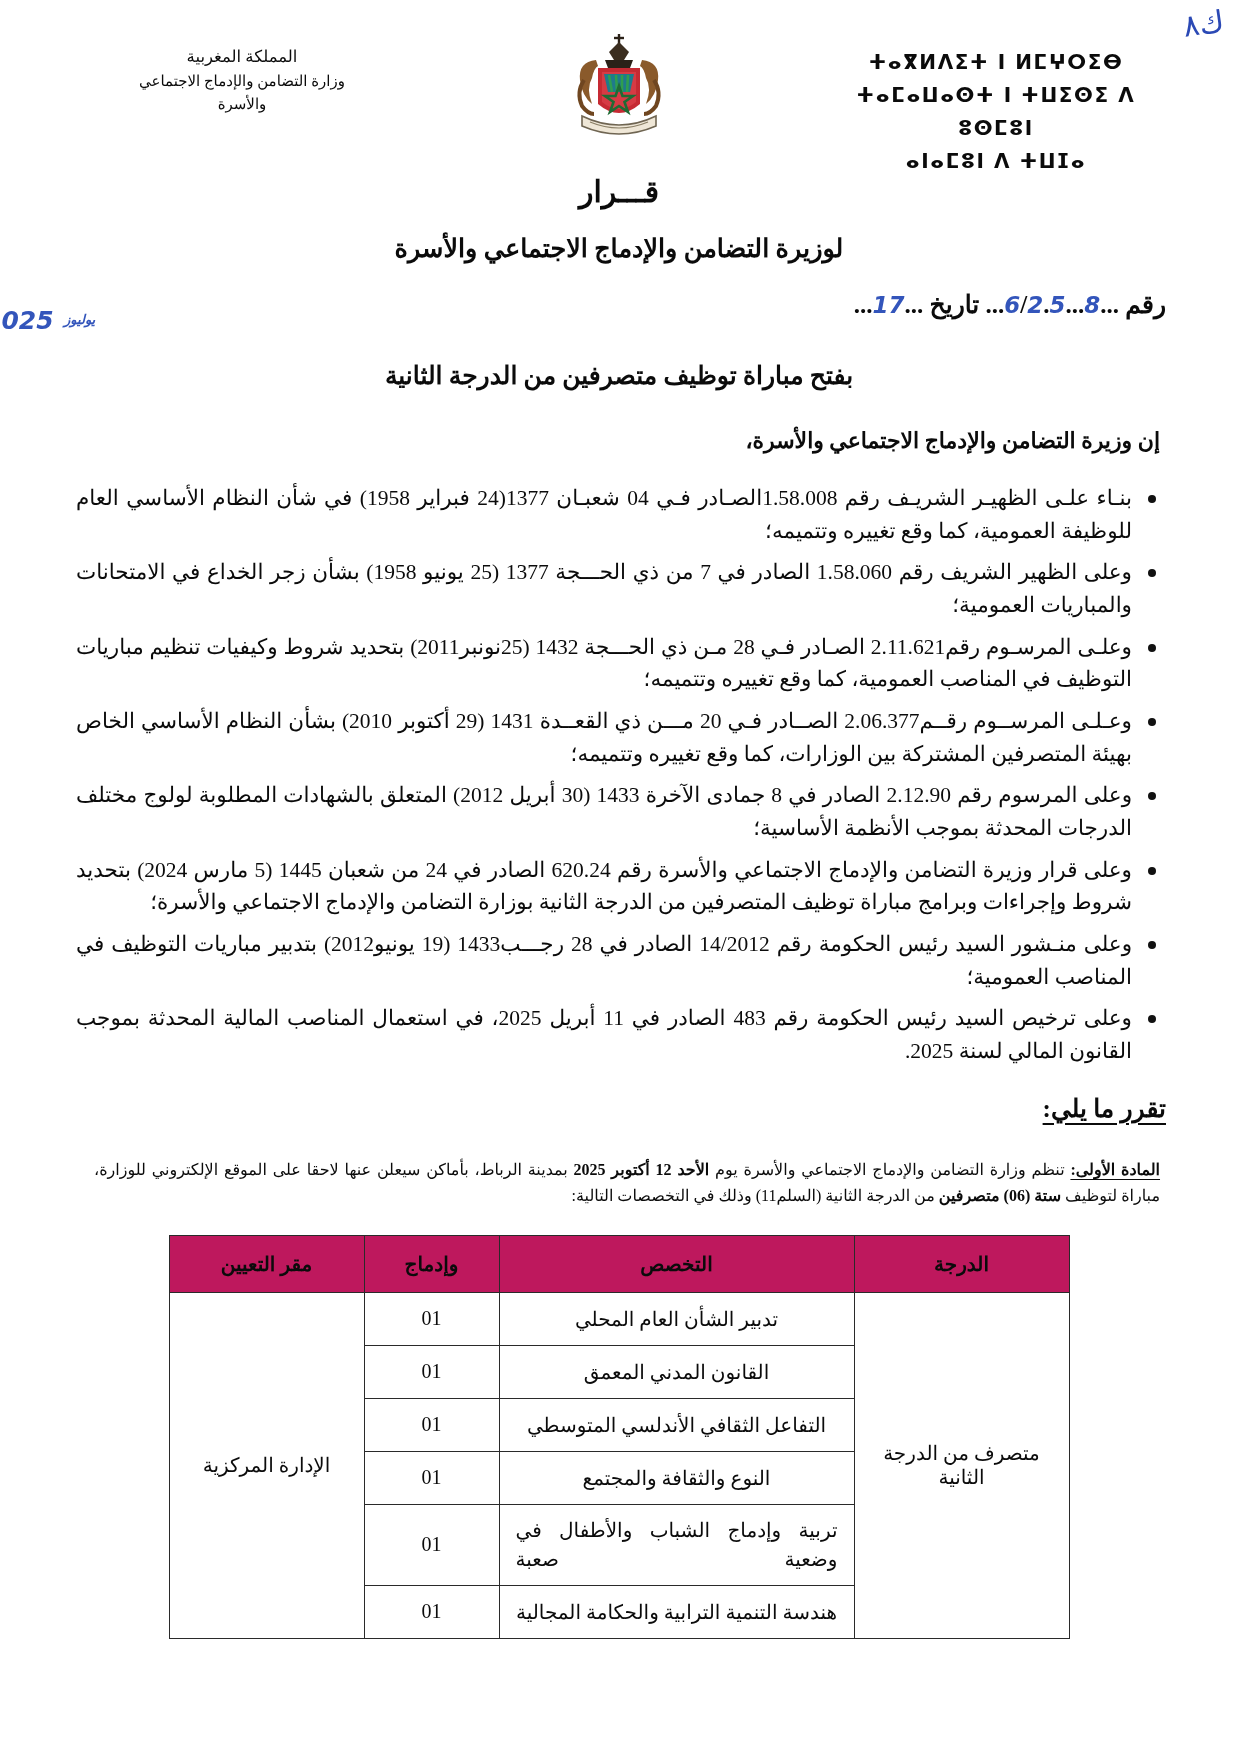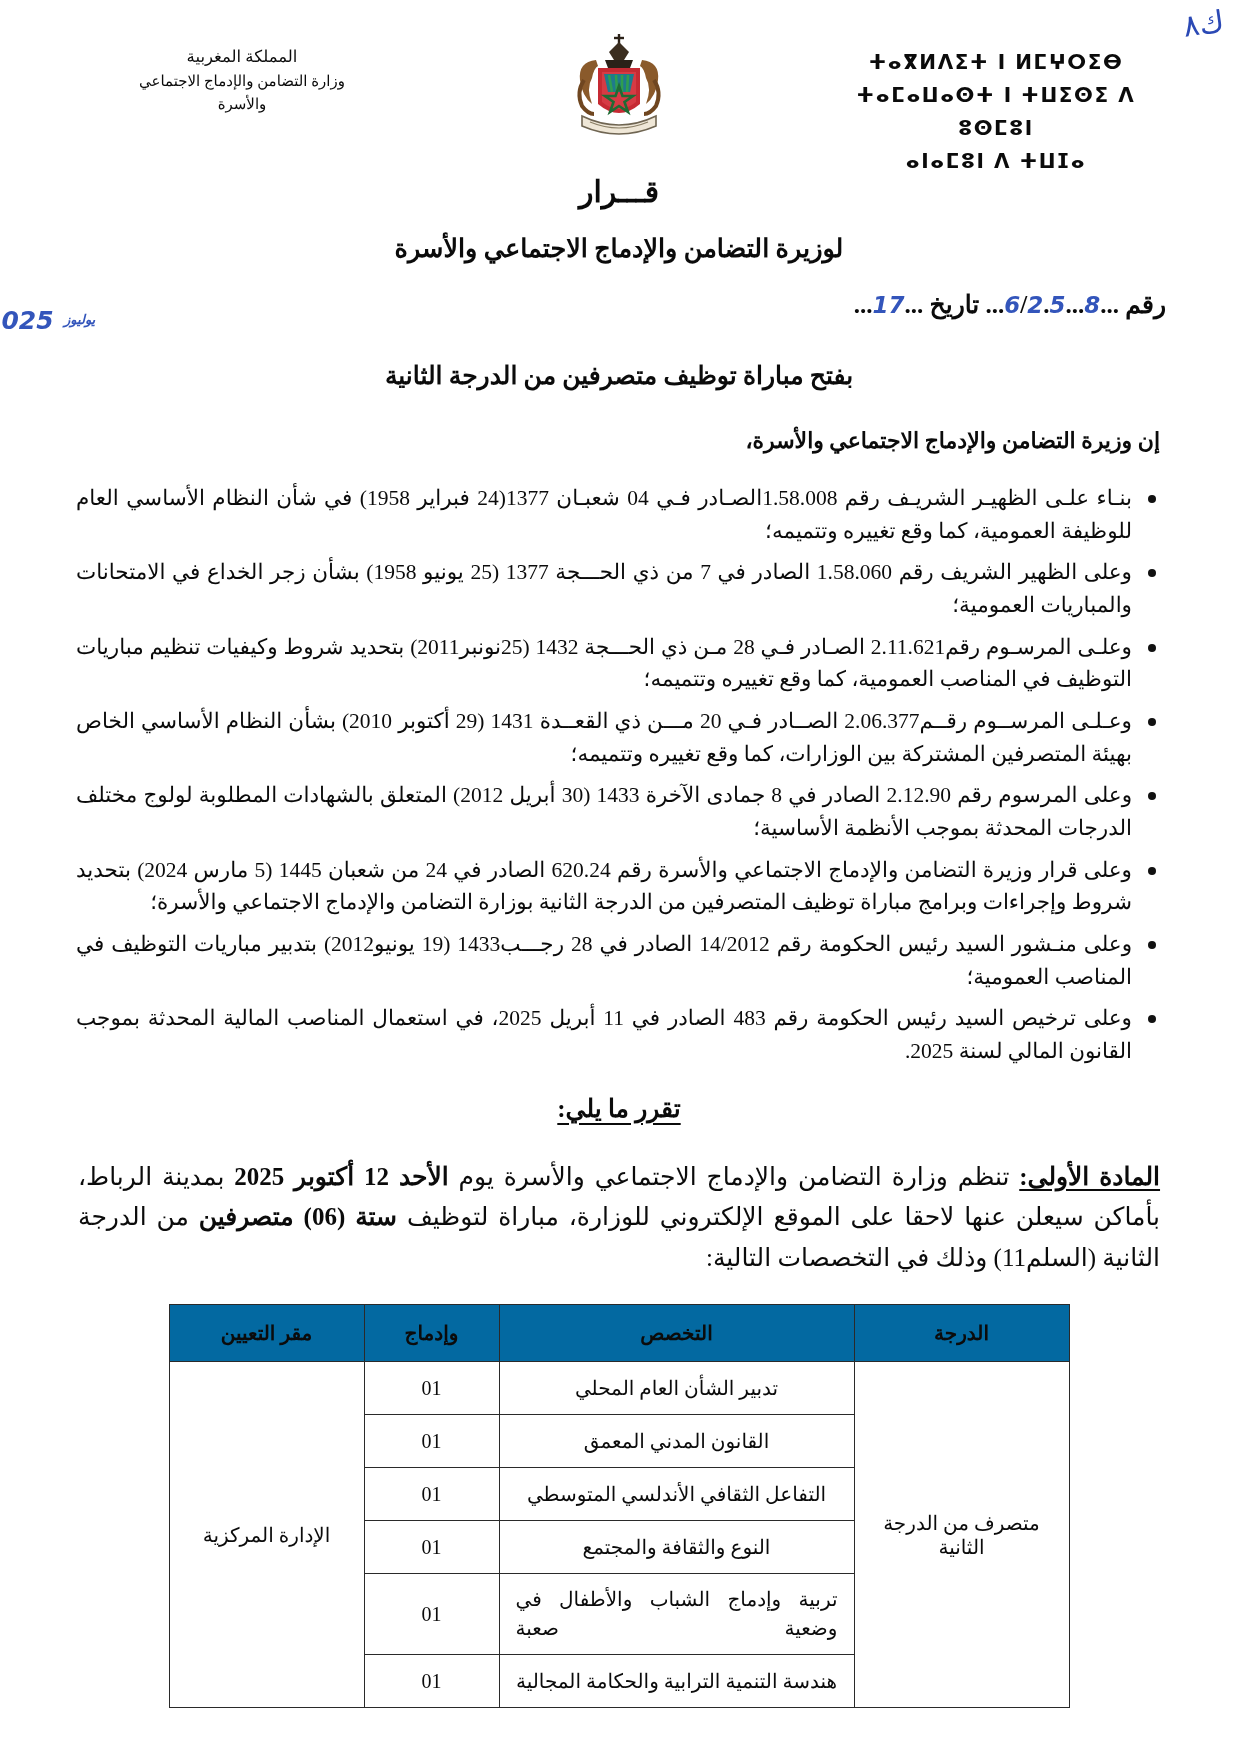--- a/index.html
+++ b/index.html
@@ -163,35 +163,36 @@
     right: -24px;
     top: 13px;
     width: 8px;
     height: 8px;
     background: #111;
     border-radius: 50%;
   }
 
   
   .decides {
-    text-align: center;
+    text-align: right;
     font-weight: bold;
     font-size: 25px;
     margin-top: 26px;
     text-decoration: underline;
     text-underline-offset: 6px;
   }
 
   
   .article {
-    font-size: 25px;
+    font-size: 16px;
     line-height: 1.62;
     text-align: justify;
     margin-top: 34px;
     padding: 0 6px;
+    margin-left: 16px;
   }
   .article .art-label {
     font-weight: bold;
     text-decoration: underline;
     text-underline-offset: 4px;
   }
   .article b { font-weight: bold; }
 
   
   table.specs {
@@ -202,21 +203,21 @@
     table-layout: fixed;
   }
   table.specs th, table.specs td {
     border: 1px solid #2a2a2a;
     font-size: 20px;
     padding: 6px 10px;
     text-align: center;
     vertical-align: middle;
   }
   table.specs thead th {
-    background: #0369a1;
+    background: #be185d;
     font-weight: bold;
     height: 44px;
     font-family: Liberation Serif, serif;
   }
   table.specs td.spec {
     text-align: center;
     height: 40px;
   }
   table.specs td.spec-two {
     text-align: justify;

